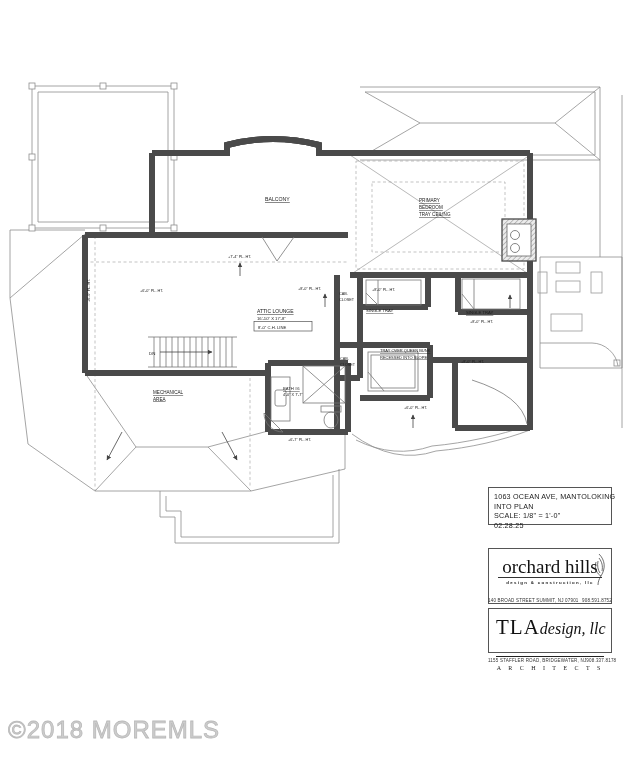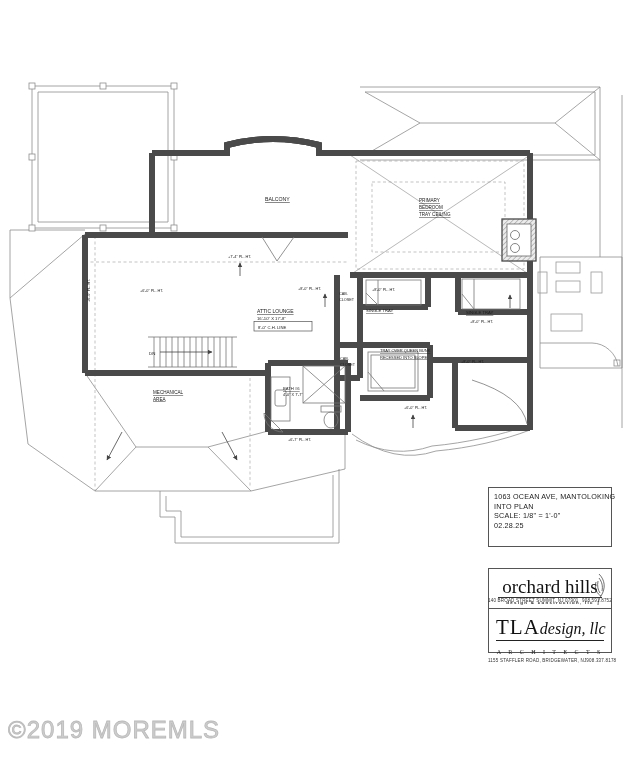--- a/index.html
+++ b/index.html
@@ -8,47 +8,47 @@
     font-family:"Liberation Sans",sans-serif;overflow:hidden;
   }
   svg text{font-family:"Liberation Sans",sans-serif;fill:#1b1b1b;}
   svg text.u{text-decoration:underline;}
 
   
   .tb-box{
     position:absolute;left:488px;width:124px;background:#fff;
     border:1px solid #555;box-sizing:border-box;
   }
-  .tb-project{top:487px;height:60px;padding:4px 5px;}
+  .tb-project{top:487px;height:38px;padding:4px 5px;}
   .tb-project div{
     font-size:7.2px;line-height:9.6px;letter-spacing:.2px;color:#222;
     white-space:nowrap;
   }
-  .tb-builder{top:548px;height:56px;margin-top:20px;}
+  .tb-builder{top:548px;height:56px;}
   .oh-name{
     display:block;text-align:center;margin-top:8px;
     font-family:"Liberation Serif",serif;font-size:19px;line-height:19px;
     color:#111;
   }
   .oh-rule{width:104px;height:1px;background:#333;margin:1px auto 2px auto;}
   .oh-tag{
     text-align:center;font-size:4.4px;font-weight:bold;letter-spacing:1.3px;
     color:#222;
   }
   .oh-leaf{position:absolute;right:4px;top:3px;}
   .tb-addr{
     position:absolute;left:488px;width:124px;display:flex;
     justify-content:space-between;font-size:4.5px;color:#333;
     letter-spacing:.2px;white-space:nowrap;
   }
   .tb-addr-builder{top:598px;}
   .tb-architect{top:608px;height:45px;}
   .tla-row{
     width:108px;margin:6px auto 8px auto;text-align:center;
-    border-bottom:1.2px solid #222;padding-bottom:0px;white-space:nowrap;
+    border-bottom:1.2px solid #222;padding-bottom:16px;white-space:nowrap;
   }
   .tla-caps{
     font-family:"Liberation Serif",serif;font-size:21px;letter-spacing:1px;
     color:#111;
   }
   .tla-script{
     font-family:"Liberation Serif",serif;font-style:italic;font-size:16px;
     color:#111;
   }
   .tla-sub{
@@ -265,13 +265,13 @@
   <div class="tla-row">
     <span class="tla-caps">TLA</span><span class="tla-script">design, llc</span>
   </div>
   <div class="tla-sub">A R C H I T E C T S</div>
 </div>
 <div class="tb-addr tb-addr-architect">
   <span>1155 STAFFLER ROAD, BRIDGEWATER, NJ</span>
   <span>908.337.8178</span>
 </div>
 
-<div class="watermark">©2019 MOREMLS</div>
+<div class="watermark">©2018 MOREMLS</div>
 
 </body></html>

